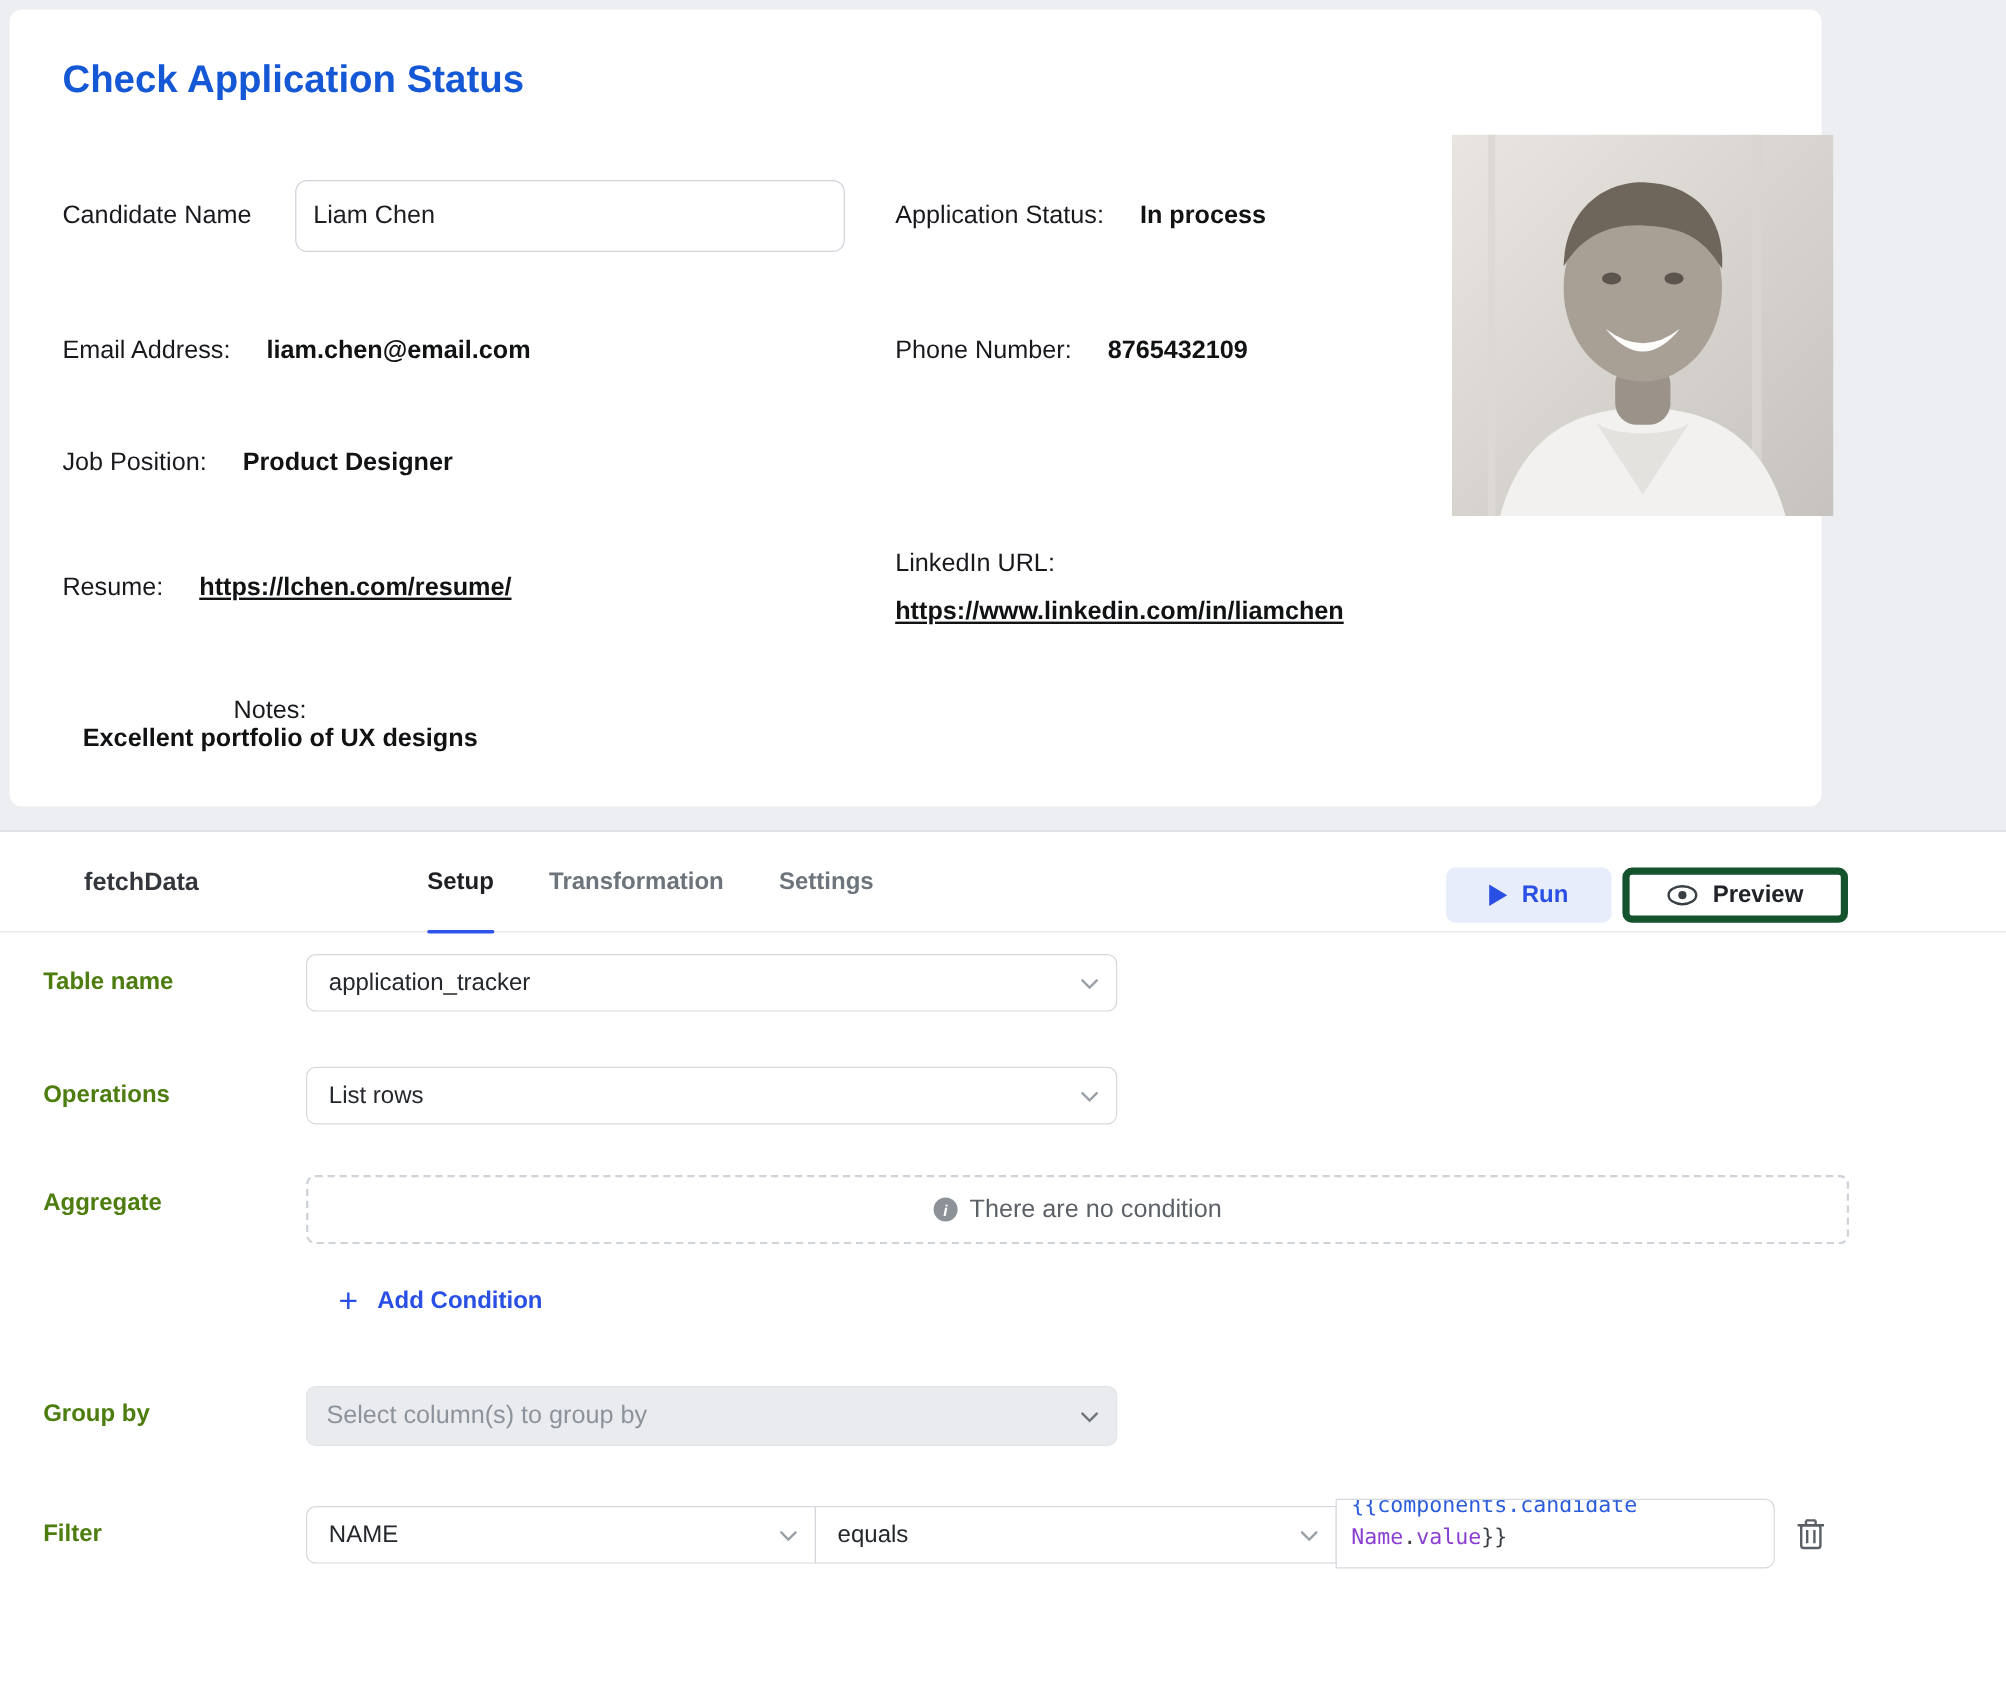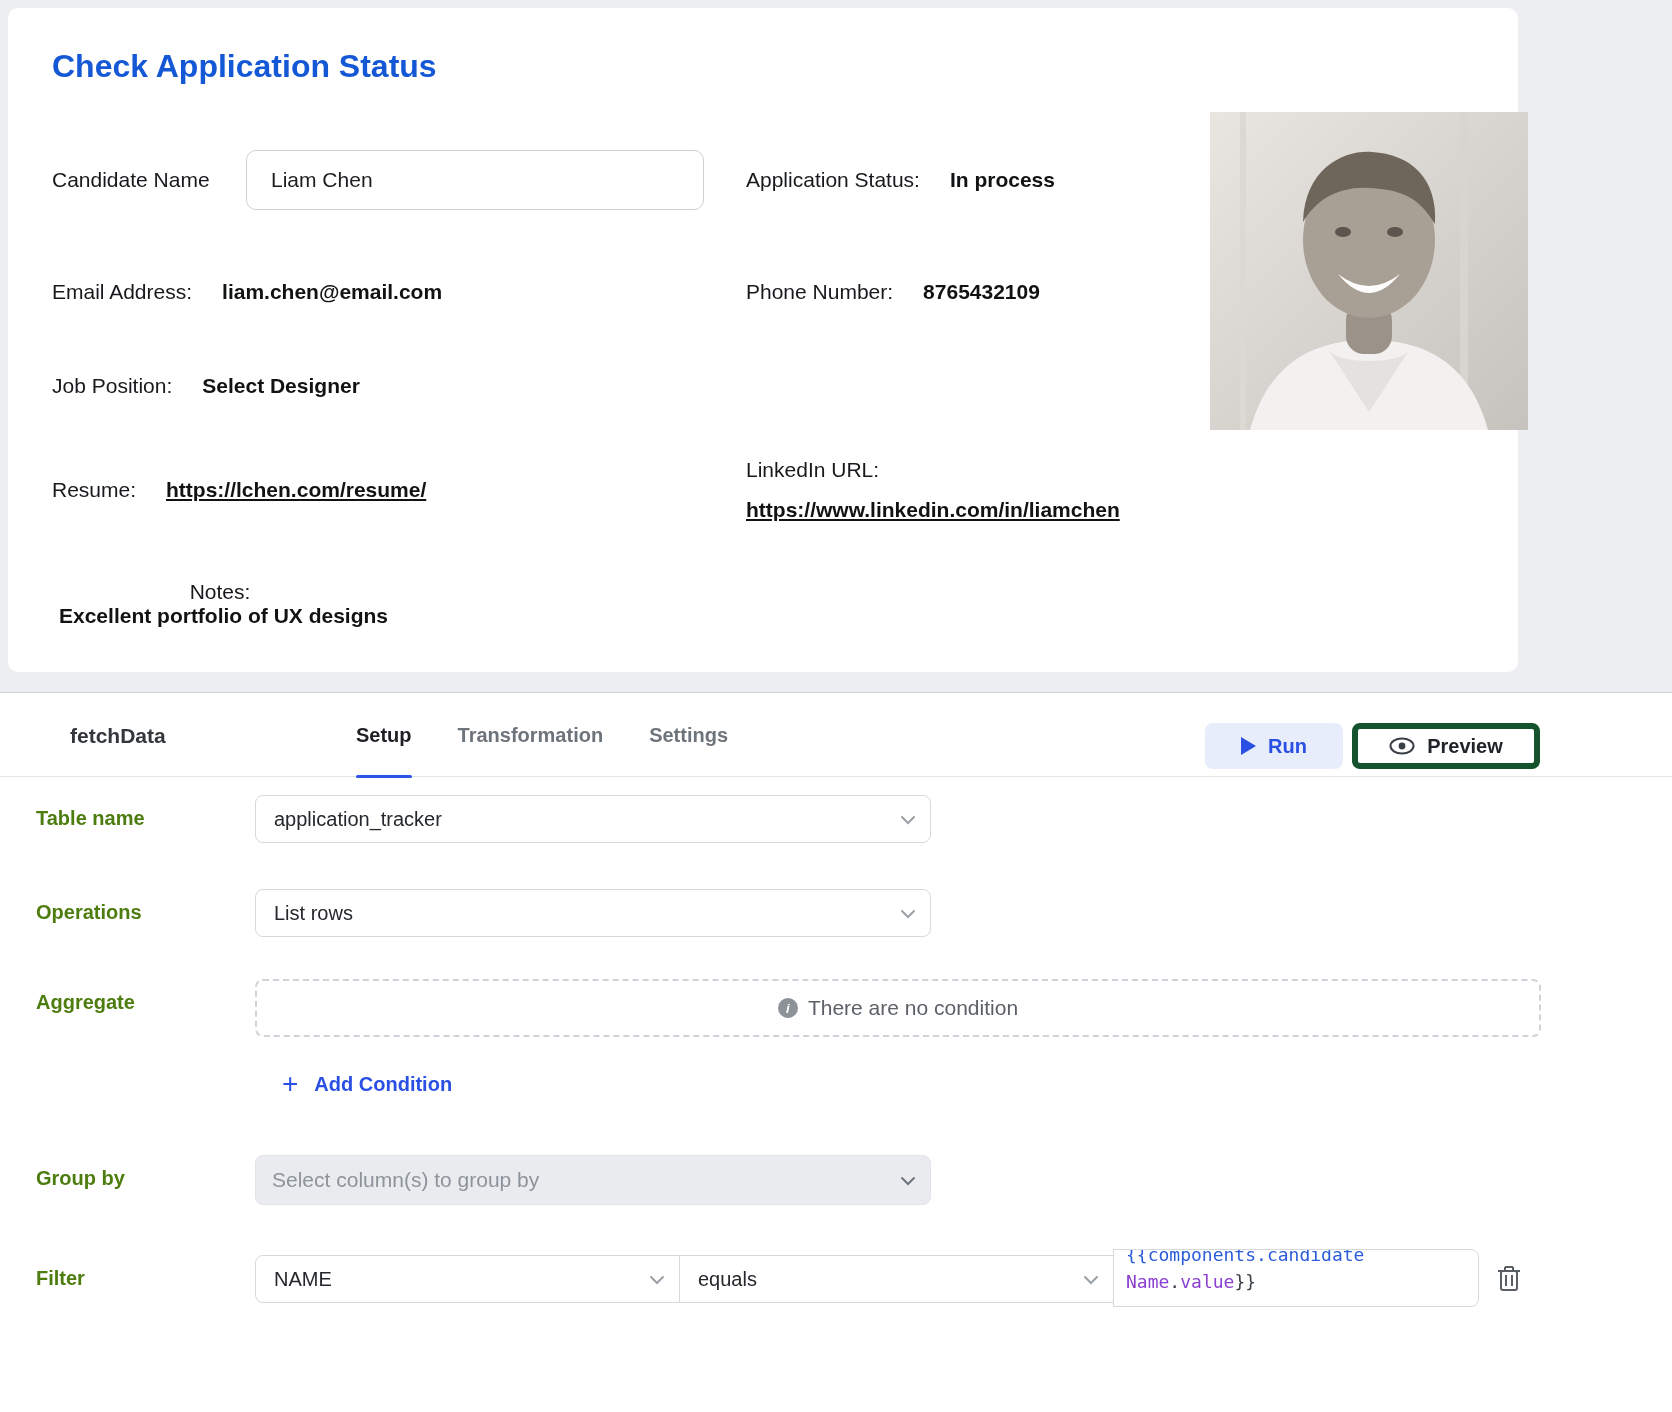--- a/index.html
+++ b/index.html
@@ -25,21 +25,21 @@
   .row { position:absolute; display:flex; align-items:center; font-size:21px; }
   .lbl { font-weight:400; color:#17191c; white-space:nowrap; }
   .val { font-weight:700; color:#101214; margin-left:30px; white-space:nowrap; }
   .link { font-weight:700; color:#101214; text-decoration:underline; margin-left:30px; white-space:nowrap; cursor:pointer; }
   .link.block { margin-left:0; }
   .name-input {
     position:absolute; left:238px; top:142px;
     width:458px; height:60px;
     border:1.5px solid #cdd2d9; border-radius:10px;
     font-family:"Liberation Sans", sans-serif;
-    font-size:21px; color:#1c1e21; padding:0 24px;
+    font-size:21px; color:#1c1e21; padding:0 14px;
     background:#fff;
   }
   .photo {
     position:absolute; left:1202px; top:104px;
     width:318px; height:318px; overflow:hidden;
   }
 
   
   .panel {
     position:absolute; left:0; top:692px;
@@ -166,38 +166,38 @@
     <span class="val">liam.chen@email.com</span>
   </div>
 
   <div class="row" style="left:738px; top:272px;">
     <span class="lbl">Phone Number:</span>
     <span class="val">8765432109</span>
   </div>
 
   <div class="row" style="left:44px; top:366px;">
     <span class="lbl">Job Position:</span>
-    <span class="val">Select Designer</span>
+    <span class="val">Product Designer</span>
   </div>
 
   <div class="row" style="left:44px; top:470px;">
     <span class="lbl">Resume:</span>
     <a class="link">https://lchen.com/resume/</a>
   </div>
 
   <div class="row" style="left:738px; top:450px;">
     <span class="lbl">LinkedIn URL:</span>
   </div>
   <div class="row" style="left:738px; top:490px;">
     <a class="link block">https://www.linkedin.com/in/liamchen</a>
   </div>
 
   <div class="row" style="left:44px; top:572px;flex-direction:column;">
     <span class="lbl">Notes:</span>
-    <span class="val" style="margin-left:7px;">Excellent portfolio of UX designs</span>
+    <span class="val" style="margin-left:17px;">Excellent portfolio of UX designs</span>
   </div>
 
   <div class="photo">
     <svg width="318" height="318" viewBox="0 0 318 318">
       <defs>
         <linearGradient id="bgph" x1="0" y1="0" x2="1" y2="1">
           <stop offset="0" stop-color="#e9e6e1"></stop>
           <stop offset="1" stop-color="#c6c3be"></stop>
         </linearGradient>
       </defs>

